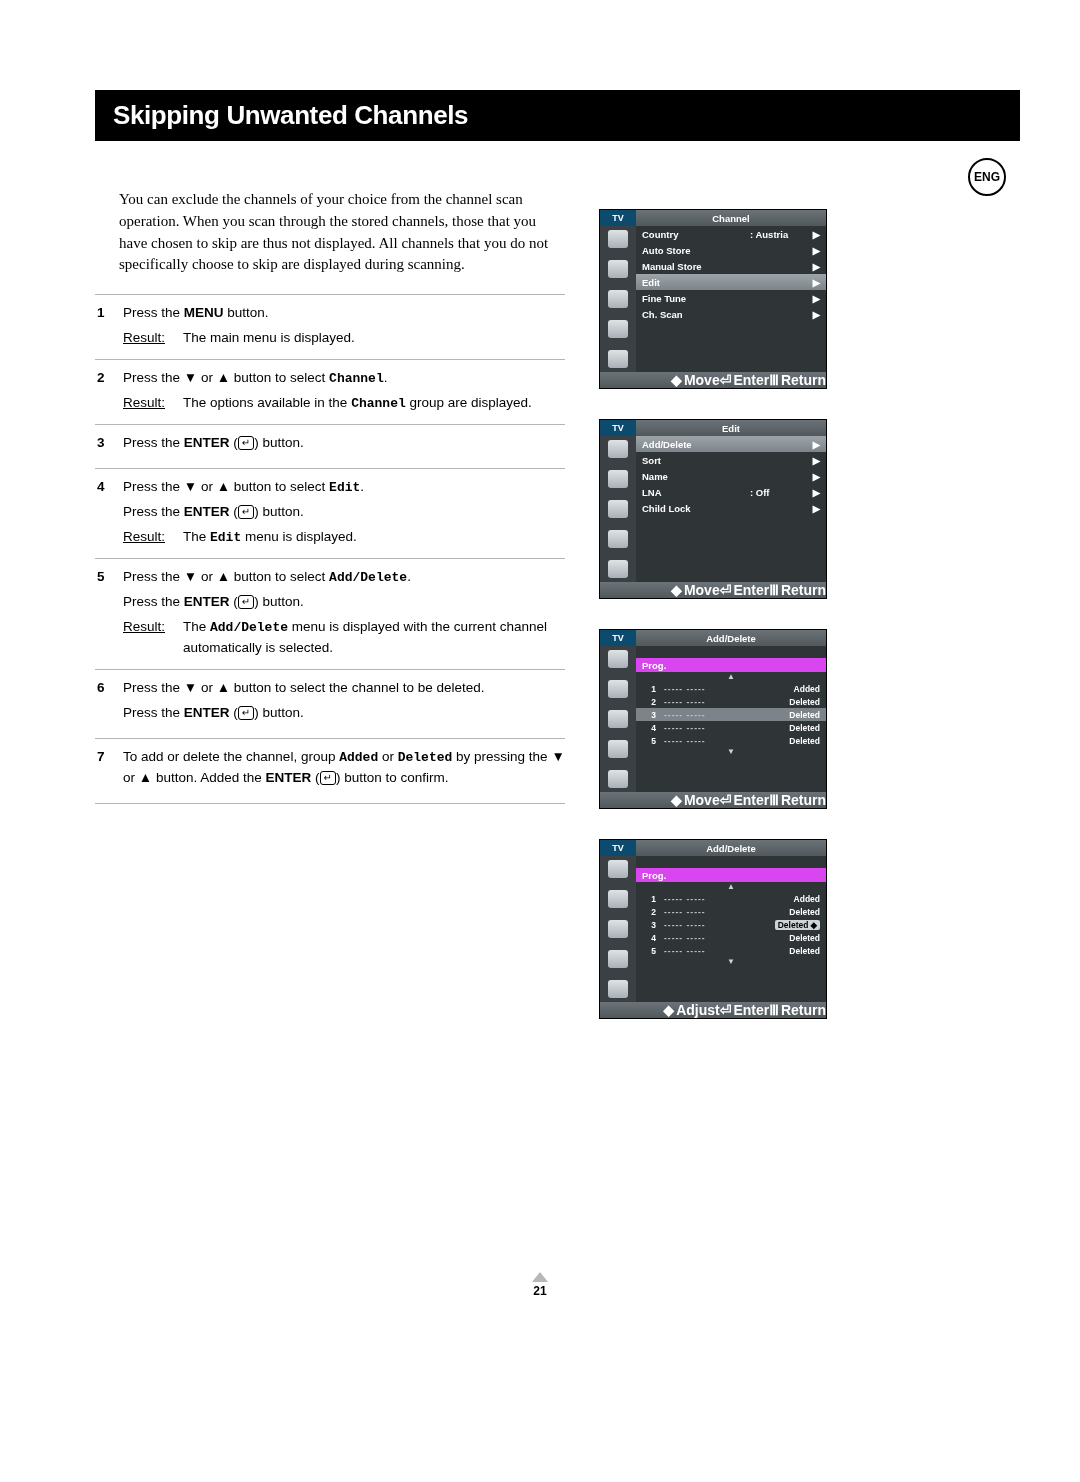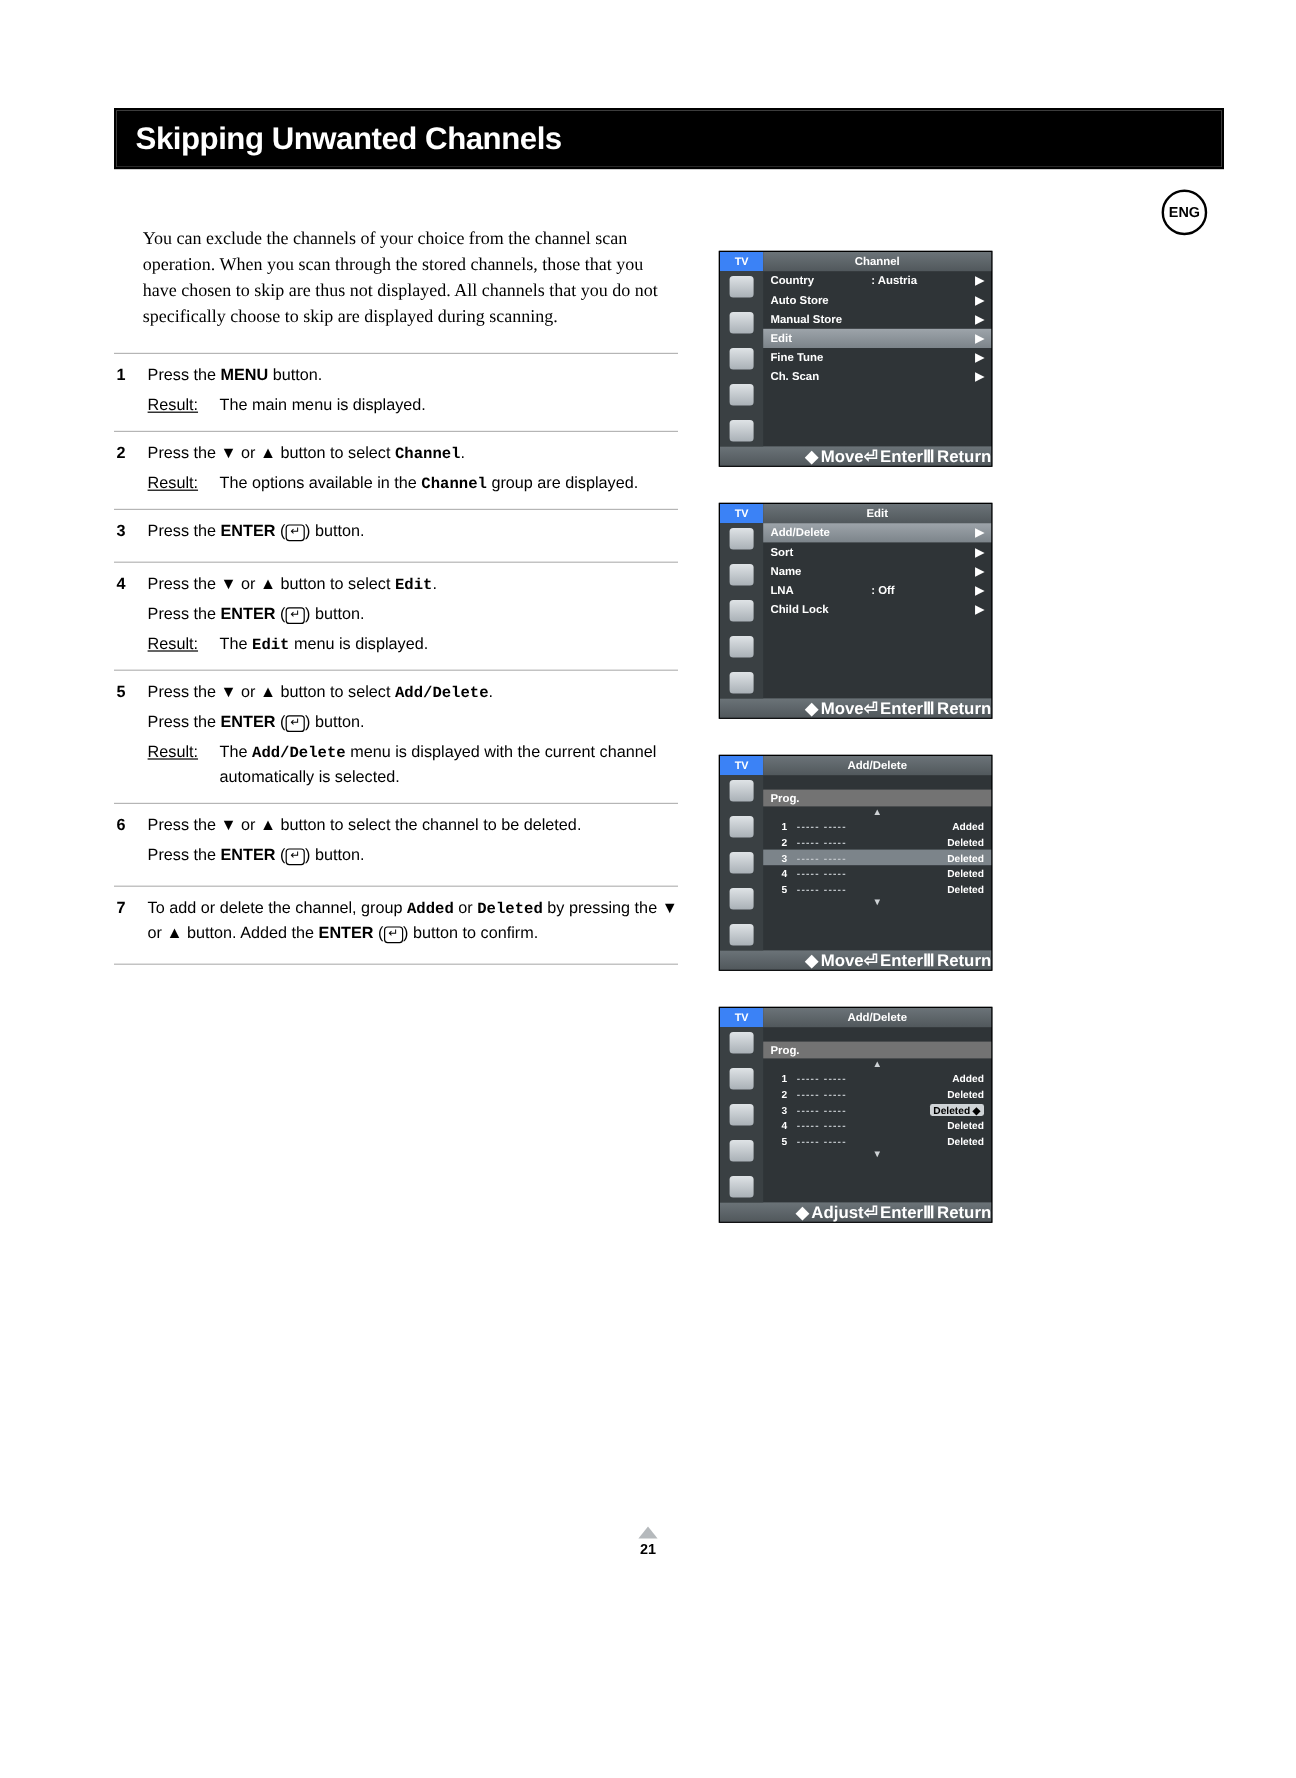--- a/index.html
+++ b/index.html
@@ -33,35 +33,35 @@
   .result-row { display: flex; margin-top: 4px; }
   .result-label { width: 60px; text-decoration: underline; }
   .result-text { flex: 1; }
   .mono { font-family: "Courier New", monospace; font-weight: bold; font-size: 13px; }
   .b { font-weight: bold; }
   .enter-icon { display: inline-block; border:1.2px solid #000; border-radius:3px; padding:0 3px; font-size:10px; line-height:12px; position: relative; top:-1px; }
 
   
   .osd { width: 228px; background: #2f3437; border: 1px solid #000; font-size: 9.5px; color: #fff; font-weight: bold; }
   .osd-header { display: flex; height: 16px; }
-  .osd-tv { width: 36px; background: #3b82f6; display:flex; align-items:center; justify-content:center; font-size:9px; }
+  .osd-tv { width: 36px; background: #0c4a6e; display:flex; align-items:center; justify-content:center; font-size:9px; }
   .osd-title { flex:1; background: linear-gradient(#6b7378,#51585c); display:flex; align-items:center; justify-content:center; font-size:9.5px; }
   .osd-body { display:flex; }
   .osd-icons { width: 36px; background:#3a4043; display:flex; flex-direction:column; align-items:center; padding:4px 0; gap:12px; }
   .icon-box { width:20px; height:18px; border-radius:3px; background:linear-gradient(#dfe3e6,#a9b0b6); }
   .osd-rows { flex:1; }
-  .osd-row { display:flex; align-items:center; height:16px; padding:0 6px;gap:24px; }
+  .osd-row { display:flex; align-items:center; height:16px; padding:0 6px; }
   .osd-row.hl { background: linear-gradient(#9da4aa,#7c848a); color:#fff; }
   .osd-row .lbl { flex:1; }
   .osd-row .val { width:60px; }
   .osd-row .arr { width:10px; text-align:right; }
   .osd-footer { display:flex; height:16px; background: linear-gradient(#6b7378,#51585c); align-items:center; justify-content:flex-end; font-size:14px; }
   .osd-footer span.sym { margin-right:2px; }
 
-  .prog-hdr { background:#737373; padding:0 6px; height:14px; display:flex; align-items:center; }
+  .prog-hdr { background:#d946ef; padding:0 6px; height:14px; display:flex; align-items:center; }
   .prog-arrow-row { text-align:center; height:10px; color:#cfd3d6; font-size:8px; }
   .prog-row { display:flex; height:13px; padding:0 6px; align-items:center; font-size:8.5px; }
   .prog-row.phl { background:#7c848a; }
   .prog-row .pn { width:14px; text-align:right; margin-right:8px; }
   .prog-row .pd { flex:1; color:#bfc4c8; letter-spacing:1px; }
   .prog-row .ps { width:50px; text-align:right; }
   .ps-pill { background:#cfd3d6; color:#000; border-radius:2px; padding:0 3px; display:inline-flex; align-items:center; gap:2px; }
 
   .page-num-box { position:absolute; left:50%; bottom:184px; transform:translateX(-50%); display:flex; flex-direction:column; align-items:center; }
   .page-tri { width:0; height:0; border-left:8px solid transparent; border-right:8px solid transparent; border-bottom:10px solid #b5b9bc; }

